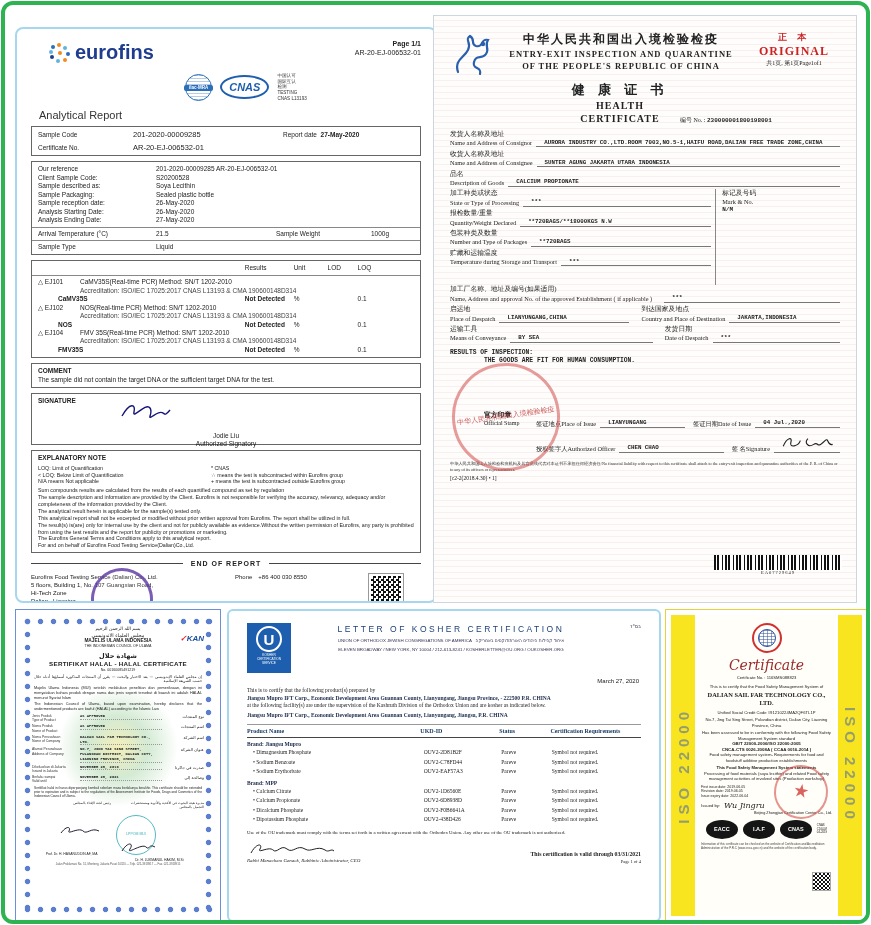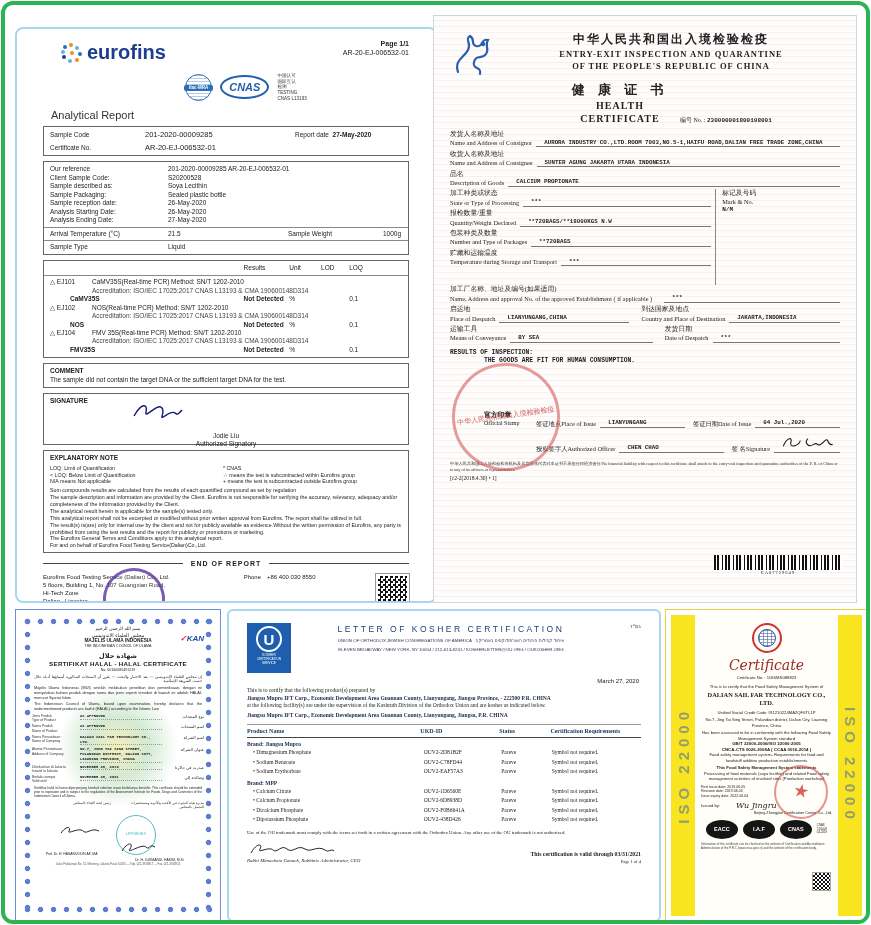--- a/index.html
+++ b/index.html
@@ -7,21 +7,21 @@
 #canvas{position:absolute;inset:1px;width:869px;height:923px;border:4px solid #2eb352;border-radius:12px;background:#fff;overflow:hidden}
 .panel{position:absolute;background:#fff;overflow:hidden}
 .pre{white-space:pre-line}
 .typ{font-family:"Liberation Mono",monospace}
 .b{font-weight:bold}
 .c{text-align:center}
 .r{text-align:right}
 .flex{display:flex}
 .f1{flex:1}
 
-.pnl-eu{left:10px;top:22px;width:422px;height:576px;border:2px solid #a6d7ee;border-radius:8px;padding:10px 26px;font-size:6.5px;line-height:1.3}
+.pnl-eu{left:10px;top:22px;width:422px;height:576px;border:2px solid #a6d7ee;border-radius:8px;padding:10px 14px;font-size:6.5px;line-height:1.3}
 .eu-head{display:flex;justify-content:space-between;align-items:flex-start}
 .eu-brandrow{display:flex;align-items:center;gap:6px;margin-left:18px}
 .eu-dots{position:relative;width:20px;height:20px}
 .eu-dots i{position:absolute;left:9px;top:9px;width:4px;height:4px;border-radius:50%;background:#f28c1e;
  box-shadow:-7px -6px 0 #2a6fb8,-1px -8px 0 #f28c1e,5px -5px 0 #61b3e0,8px 1px 0 #2a6fb8,5px 7px 0 #f28c1e,-2px 8px 0 #61b3e0,-8px 4px 0 #1f3d8f,-9px -1px 0 #61b3e0}
 .eu-word{font-size:20px;font-weight:bold;color:#1f3d8f;letter-spacing:0px}
 .eu-page{font-size:7px;text-align:right;line-height:1.35}
 .eu-logos{display:flex;align-items:center;justify-content:center;gap:8px;margin:8px 0 6px 40px}
 .ilac{width:27px;height:27px;border-radius:50%;border:1px solid #2a6fb8;position:relative;background:
  repeating-linear-gradient(0deg,rgba(42,111,184,.35) 0 1px,transparent 1px 3px)}
@@ -145,21 +145,21 @@
 .iso-bar.lft .iso-vtext{transform:rotate(180deg)}
 .iso-in{position:absolute;left:31px;right:31px;top:5px;bottom:5px;background:#fffef8;padding:8px 4px;text-align:center;font-size:4.2px;line-height:1.3}
 .cqc{width:30px;height:30px;margin:0 auto;border:2px solid #d03030;border-radius:50%;display:flex;align-items:center;justify-content:center}
 .cqc i{display:block;width:18px;height:18px;border:1px solid #2a4fa0;border-radius:50%;background:
  repeating-linear-gradient(0deg,rgba(42,79,160,.5) 0 1px,transparent 1px 3px),
  repeating-linear-gradient(90deg,rgba(42,79,160,.5) 0 1px,transparent 1px 4px)}
 .iso-script{font-family:"DejaVu Serif",serif;font-style:italic;font-size:14px;color:#9b2a2a;margin:3px 0 1px 0}
 .iso-co{font-family:"Liberation Serif",serif;font-weight:bold;font-size:6.4px;margin:2px 0}
 .iso-std{font-weight:bold;font-size:4.4px}
 .iso-dates{text-align:left;font-size:3.6px;margin-top:3px}
-.iso-issuedrow{display:flex;align-items:center;gap:16px;margin-top:2px;text-align:left}
+.iso-issuedrow{display:flex;align-items:center;gap:4px;margin-top:2px;text-align:left}
 .iso-sig{font-family:"DejaVu Serif",serif;font-style:italic;font-size:8px}
 .iso-star{position:absolute;right:8px;top:150px;width:54px;height:54px;border:2px solid rgba(210,60,55,.55);border-radius:50%;color:rgba(210,60,55,.8);font-size:18px;display:flex;align-items:center;justify-content:center;transform:rotate(10deg)}
 .iso-badges{display:flex;gap:5px;justify-content:center;align-items:center;margin-top:4px}
 .iso-oval{width:32px;height:19px;border-radius:50%;background:#151515;color:#fff;font-weight:bold;font-size:5.5px;display:flex;align-items:center;justify-content:center}
 .iso-note{font-size:3px;text-align:left;margin-top:3px;line-height:1.35;color:#444}
 .iso-qr{position:absolute;right:6px;bottom:26px;width:17px;height:17px;background:repeating-conic-gradient(#111 0 25%,#fff 0 50%) 0 0/4px 4px;outline:1px solid #aaa}
 svg.scr{display:block}
 </style>
 </head>
 <body>
@@ -338,20 +338,25 @@
   <div class="panel pnl-hc">
     <div class="hc-head">
       <svg class="hc-emblem" viewBox="0 0 44 46">
         <path d="M8 40 C4 28, 14 26, 18 18 C22 10, 14 8, 20 4 C26 8, 20 12, 26 14 C34 16, 30 6, 38 8 C34 14, 40 16, 36 22 C32 28, 26 22, 24 30 C22 38, 32 34, 30 42" stroke="#2a5fae" stroke-width="2.2" fill="none" stroke-linecap="round"></path>
         <circle cx="33" cy="12" r="2.2" fill="#2a5fae"></circle>
       </svg>
       <div class="hc-htitles">
         <div class="hc-cnmain">中华人民共和国出入境检验检疫</div>
         <div class="hc-en1">ENTRY-EXIT INSPECTION AND QUARANTINE</div>
         <div class="hc-en1">OF THE PEOPLE'S REPUBLIC OF CHINA</div>
+      </div>
+      <div class="hc-right">
+        <div class="hc-zb">正 本</div>
+        <div class="hc-orig">ORIGINAL</div>
+        <div class="hc-pages">共1页, 第1页Page1of1</div>
       </div>
     </div>
     <div class="hc-trow">
       <div class="hc-doc">
         <div class="hc-doccn">健 康 证 书</div>
         <div class="hc-docen">HEALTH CERTIFICATE</div>
       </div>
       <div class="hc-no"><span>编号 No. :</span> <span class="typ b">230000001800198001</span></div>
     </div>
 

